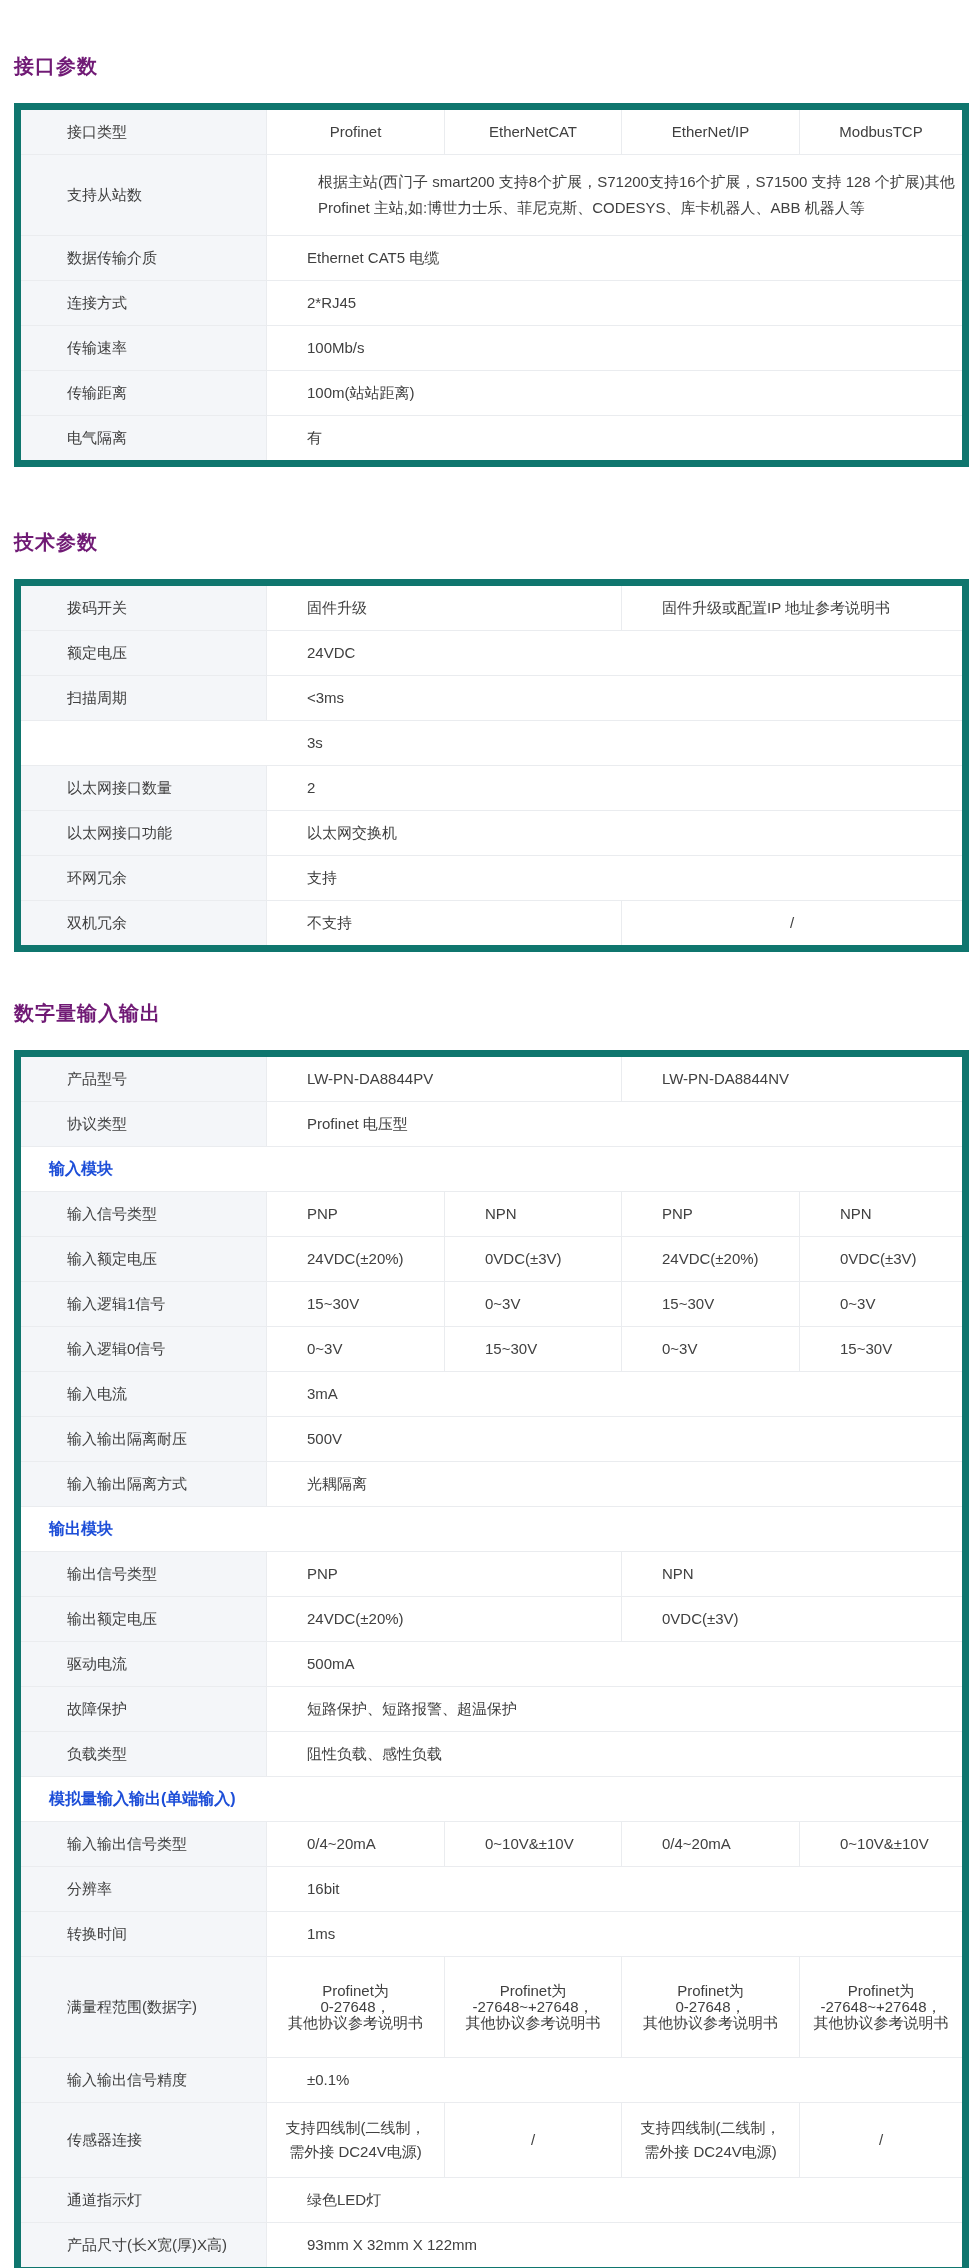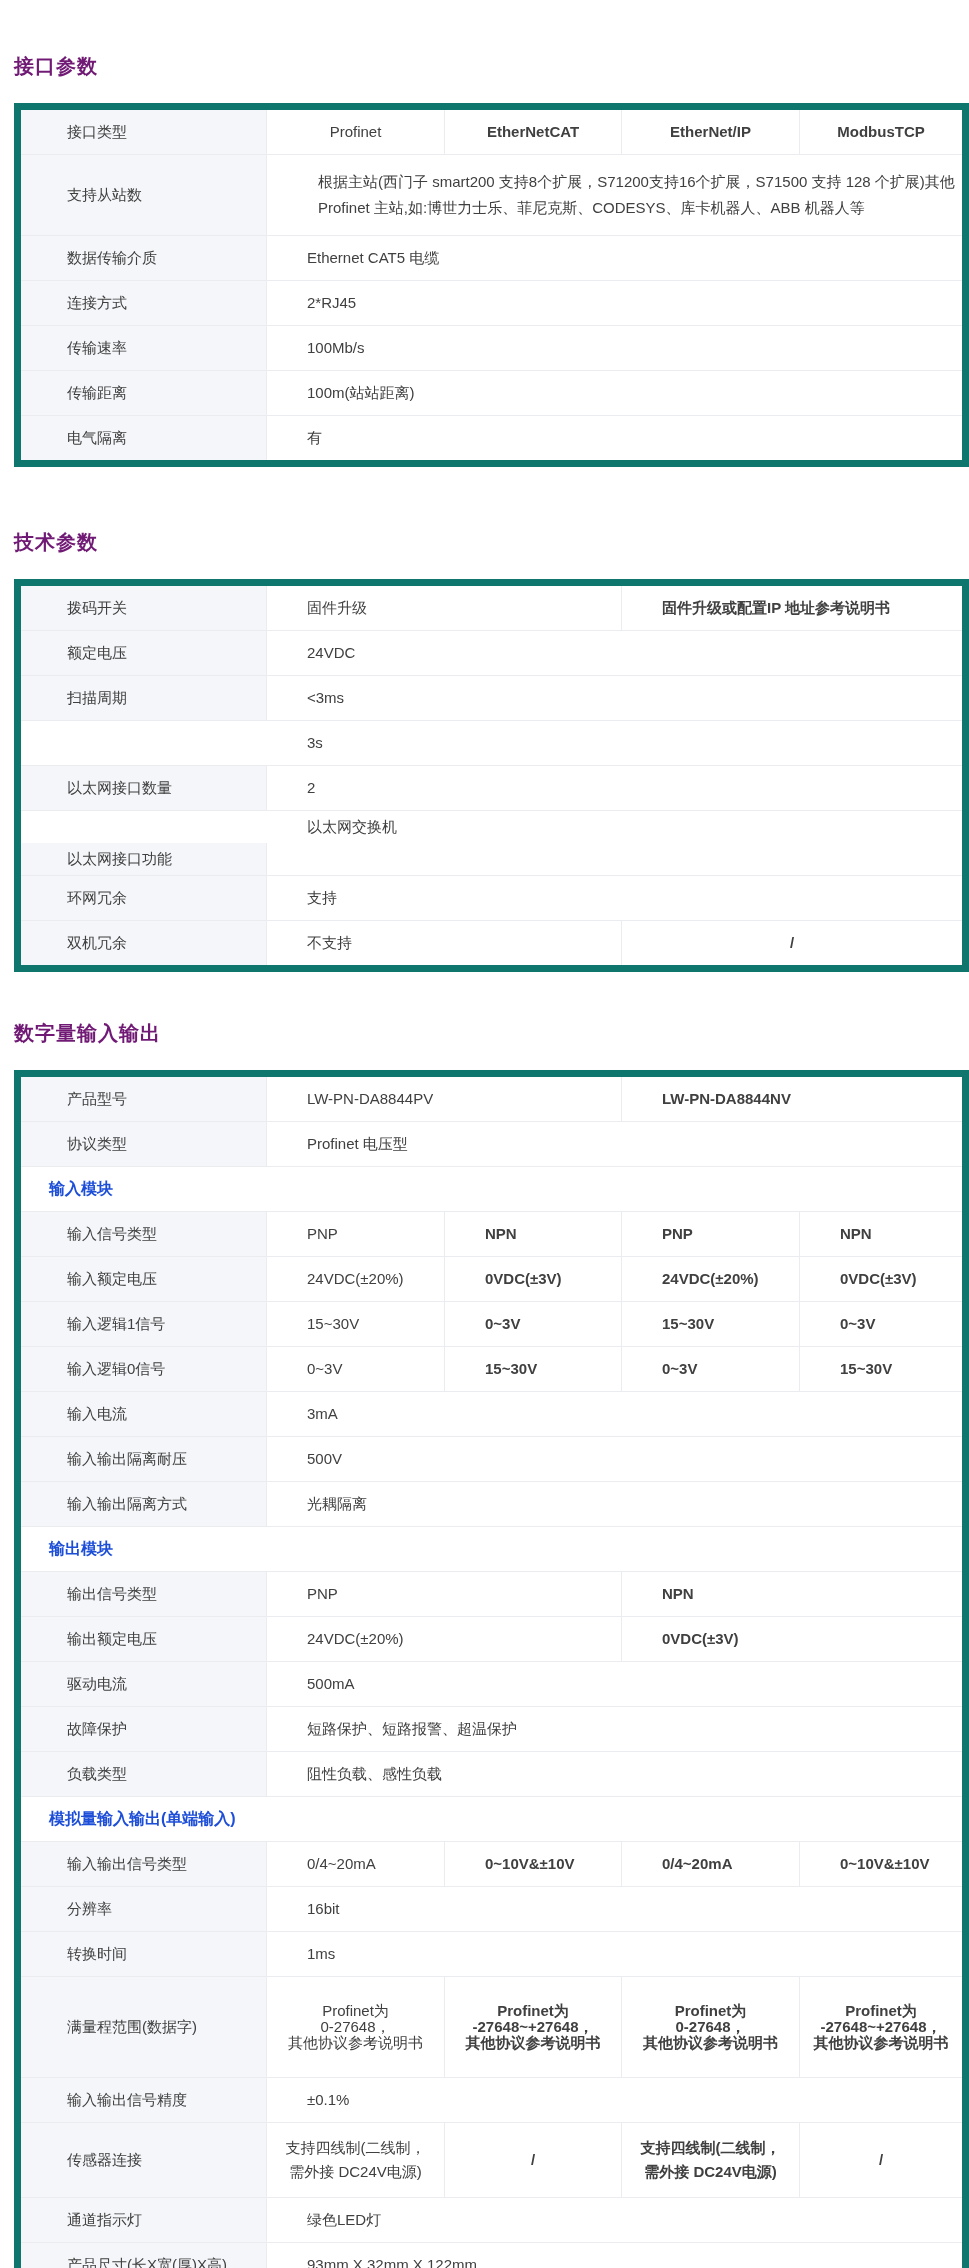--- a/index.html
+++ b/index.html
@@ -8,21 +8,21 @@
   .title{font-size:20px;font-weight:700;color:#701a75;margin:0 0 23px 0;letter-spacing:1px;}
   .gap1{margin-top:62px;}
   .gap2{margin-top:48px;}
   .tbl{width:941px;border:7px solid #0f766e;box-sizing:content-box;}
   .row{display:grid;grid-template-columns:246px 177px 177px 178px 163px;min-height:44px;border-top:1px solid #eaecef;}
   .row:first-child{border-top:none;}
   .cell{display:flex;align-items:center;font-size:15px;color:#404040;box-sizing:border-box;padding-top:6px;padding-bottom:6px;line-height:20px;}
   .label{background:#f4f6f9;border-right:1px solid #eaecef;padding-left:46px;padding-right:10px;}
   .v{padding-left:40px;padding-right:10px;}
   .c{justify-content:center;text-align:center;padding-left:6px;padding-right:6px;}
-  .bl{border-left:1px solid #eaecef;font-weight:bold;}
+  .bl{border-left:1px solid #eaecef;}
   .s4{grid-column:2/6;}
   .s2a{grid-column:2/4;}
   .s2b{grid-column:4/6;}
   .secrow{grid-column:1/6;display:flex;align-items:center;font-weight:700;font-size:16px;color:#1d4ed8;padding-left:28px;}
   .mline{white-space:pre-line;}
   .h80{min-height:80px;gap:11px;}
   .h80 .v{line-height:26px;}
   .h100{min-height:100px;}
   .h100 .cell{line-height:16px;}
   .h74{min-height:74px;}
@@ -84,22 +84,22 @@
       <div class="cell v s4">&lt;3ms</div>
     </div>
     <div class="row">
       <div class="cell v s4">3s</div>
     </div>
     <div class="row">
       <div class="cell label">以太网接口数量</div>
       <div class="cell v s4">2</div>
     </div>
     <div class="row">
+      <div class="cell label">以太网接口功能</div>
       <div class="cell v s4">以太网交换机</div>
-      <div class="cell label">以太网接口功能</div>
     </div>
     <div class="row">
       <div class="cell label">环网冗余</div>
       <div class="cell v s4">支持</div>
     </div>
     <div class="row">
       <div class="cell label">双机冗余</div>
       <div class="cell v s2a">不支持</div>
       <div class="cell v s2b bl c">/</div>
     </div>

